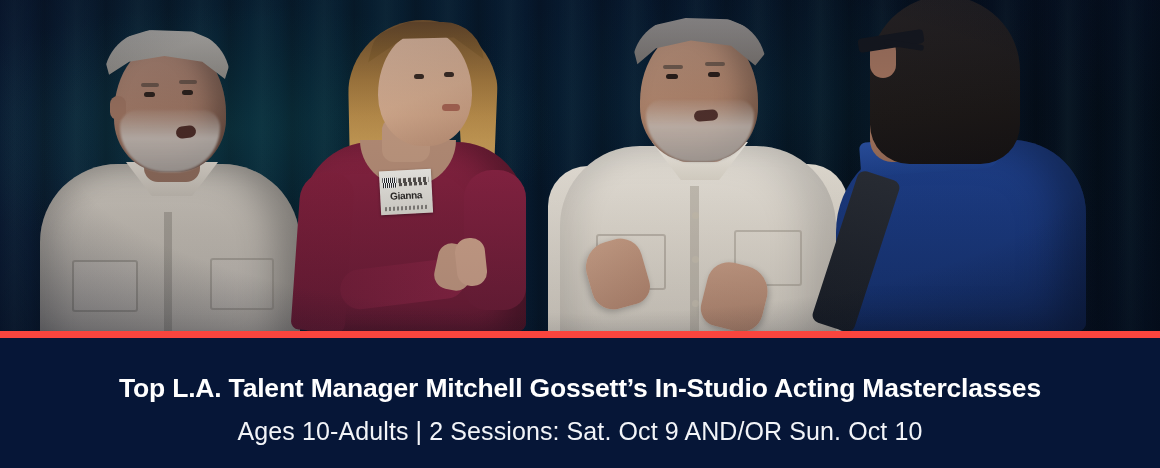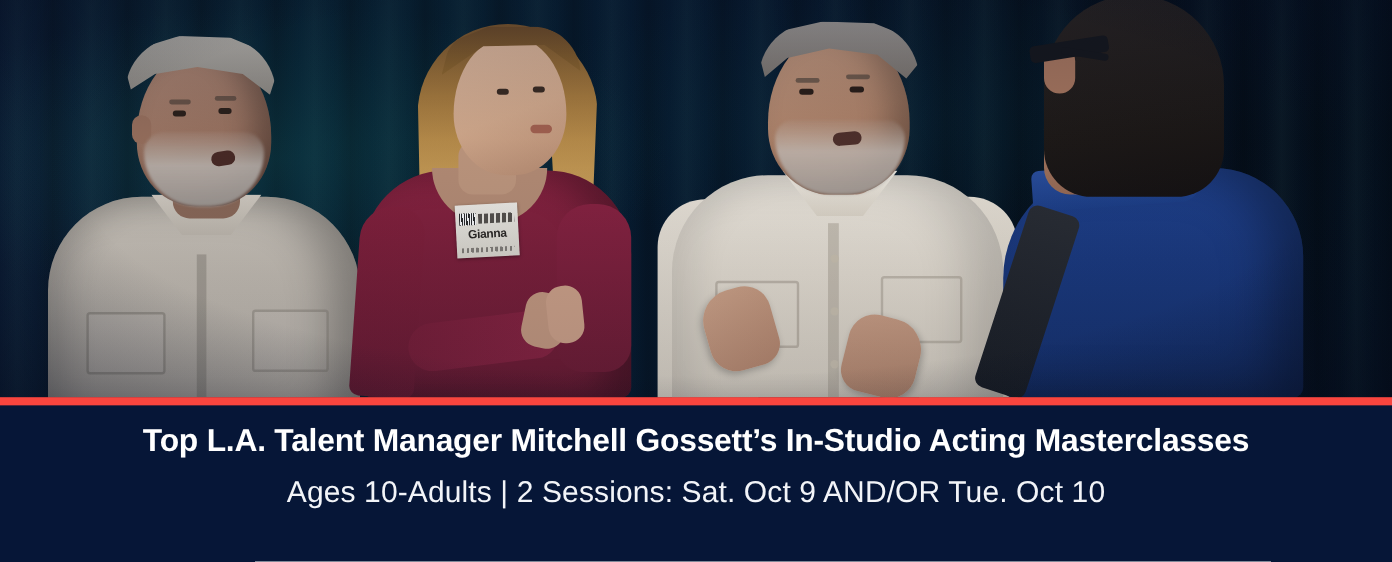--- a/index.html
+++ b/index.html
@@ -326,21 +326,21 @@
     position: absolute;
     left: 0;
     top: 338px;
     width: 1160px;
     height: 130px;
     background: #061637;
     text-align: center;
   }
   .headline {
     margin: 0;
-    padding-top: 15px;
+    padding-top: 36px;
     font-family: "Liberation Sans", sans-serif;
     font-weight: bold;
     font-size: 26.5px;
     line-height: 1.1;
     letter-spacing: -0.2px;
     color: #ffffff;
   }
   .subhead {
     margin: 0;
     padding-top: 14px;
@@ -437,16 +437,16 @@
       <div class="glassesArm"></div>
     </div>
 
     <div class="photo-grade"></div>
   </div>
 
   <div class="divider"></div>
 
   <div class="textbar">
     <div class="headline">Top L.A. Talent Manager Mitchell Gossett’s In-Studio Acting Masterclasses</div>
-    <div class="subhead">Ages 10-Adults  |  2 Sessions: Sat. Oct 9 AND/OR Tue. Oct 10</div>
+    <div class="subhead">Ages 10-Adults  |  2 Sessions: Sat. Oct 9 AND/OR Sun. Oct 10</div>
   </div>
 
 </div>
 
 </body></html>

